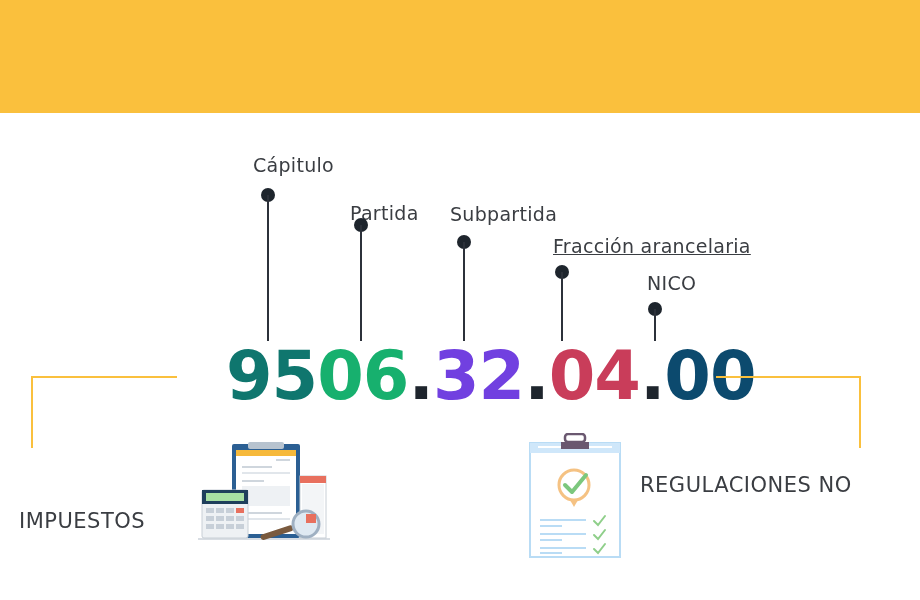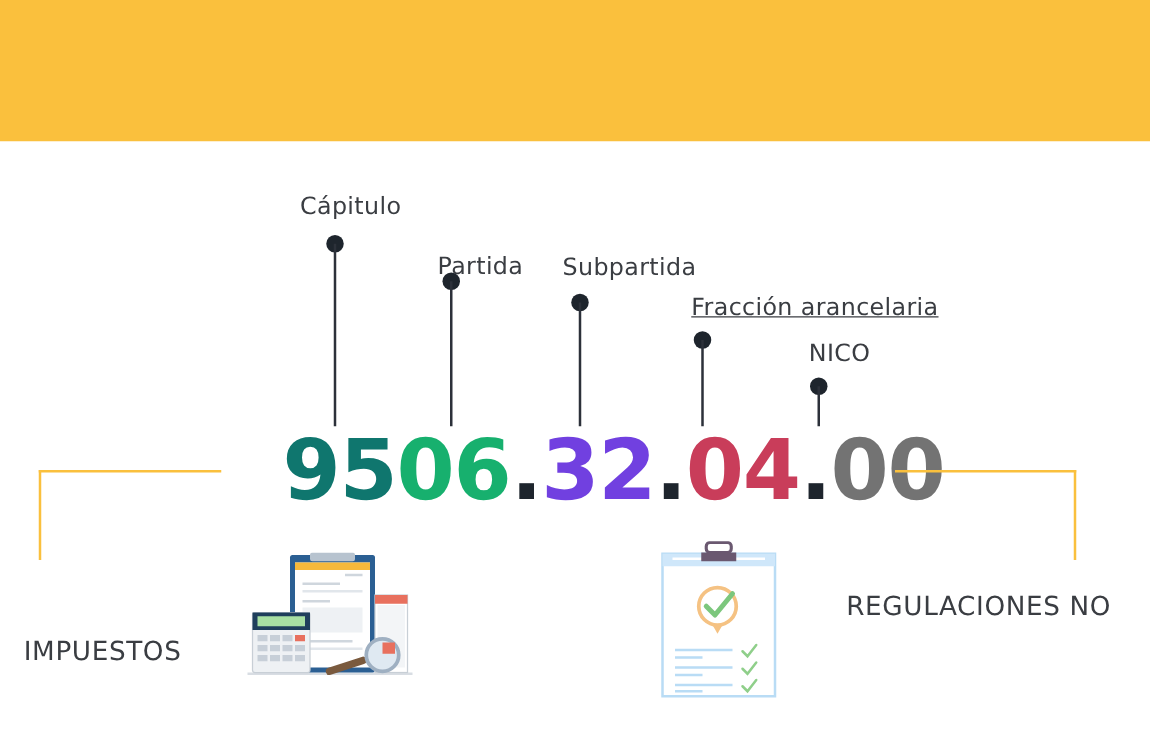--- a/index.html
+++ b/index.html
@@ -12,21 +12,21 @@
   .code .dot { color:#1e252d; }
   .bracket { position:absolute; border-color:#FAC03D; border-style:solid; border-width:0; }
   .side-label { position:absolute; font-size:21px; color:#3a3d42; letter-spacing:0.5px; line-height:24px; }
 </style>
 </head>
 <body>
 
 <div class="banner"></div>
 
 <div>
-  <div class="label" style="left:240px;top:154px;">Cápitulo</div>
+  <div class="label" style="left:253px;top:154px;">Cápitulo</div>
   <div class="pin-dot" style="left:261px;top:188px;"></div>
   <div class="pin-line" style="left:267px;top:195px;height:146px;"></div>
 </div>
 <div>
   <div class="label" style="left:350px;top:186px;margin-top:16px;">Partida</div>
   <div class="pin-dot" style="left:354px;top:218px;"></div>
   <div class="pin-line" style="left:360px;top:225px;height:116px;"></div>
 </div>
 <div>
   <div class="label" style="left:450px;top:203px;">Subpartida</div>
@@ -38,21 +38,21 @@
   <div class="pin-dot" style="left:555px;top:265px;"></div>
   <div class="pin-line" style="left:561px;top:272px;height:69px;"></div>
 </div>
 <div>
   <div class="label" style="left:647px;top:272px;">NICO</div>
   <div class="pin-dot" style="left:648px;top:302px;"></div>
   <div class="pin-line" style="left:654px;top:309px;height:32px;"></div>
 </div>
 
 <div class="code">
-  <span style="color:#0f766e">95</span><span style="color:#17B06E">06</span><span class="dot">.</span><span style="color:#7140E0">32</span><span class="dot">.</span><span style="color:#C93D5A">04</span><span class="dot">.</span><span style="color:#737373">00</span>
+  <span style="color:#0f766e">95</span><span style="color:#17B06E">06</span><span class="dot">.</span><span style="color:#7140E0">32</span><span class="dot">.</span><span style="color:#C93D5A">04</span><span class="dot">.</span><span style="color:#0c4a6e">00</span>
 </div>
 
 <div class="bracket" style="left:31px;top:376px;width:144px;height:70px;border-top-width:2px;border-left-width:2px;"></div>
 <div class="bracket" style="left:716px;top:376px;width:143px;height:70px;border-top-width:2px;border-right-width:2px;"></div>
 
 <div class="side-label" style="left:19px;top:477px;margin-top:32px;">IMPUESTOS</div>
 <div style="position:absolute;left:196px;top:442px;width:136px;height:105px;">
   <svg width="136" height="105" viewBox="0 0 136 105">
     <rect x="2" y="96" width="132" height="2" fill="#d8dde3"></rect>
 
@@ -114,15 +114,15 @@
       <rect x="12" y="114" width="46" height="2"></rect>
         <rect x="12" y="119" width="22" height="2"></rect>
     </g>
     <g fill="none" stroke="#8fcf8a" stroke-width="2" stroke-linecap="round">
       <path d="M66 88 L70 92 L77 83"></path>
         <path d="M66 102 L70 106 L77 97"></path>
         <path d="M66 116 L70 120 L77 111"></path>
     </g>
   </svg>
 </div>
-<div class="side-label" style="left:677px;top:473px;text-align:right;">
+<div class="side-label" style="left:640px;top:473px;text-align:right;">
   <div>REGULACIONES NO</div>
 </div>
 
 </body></html>

